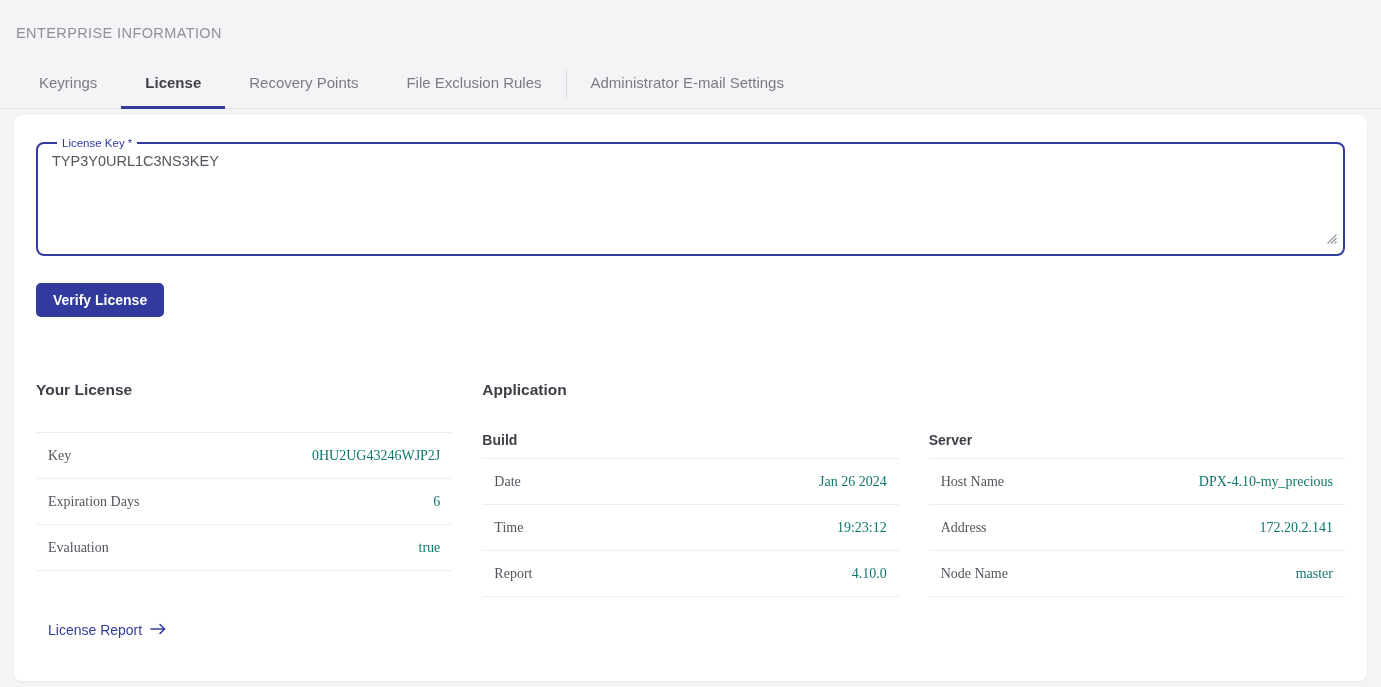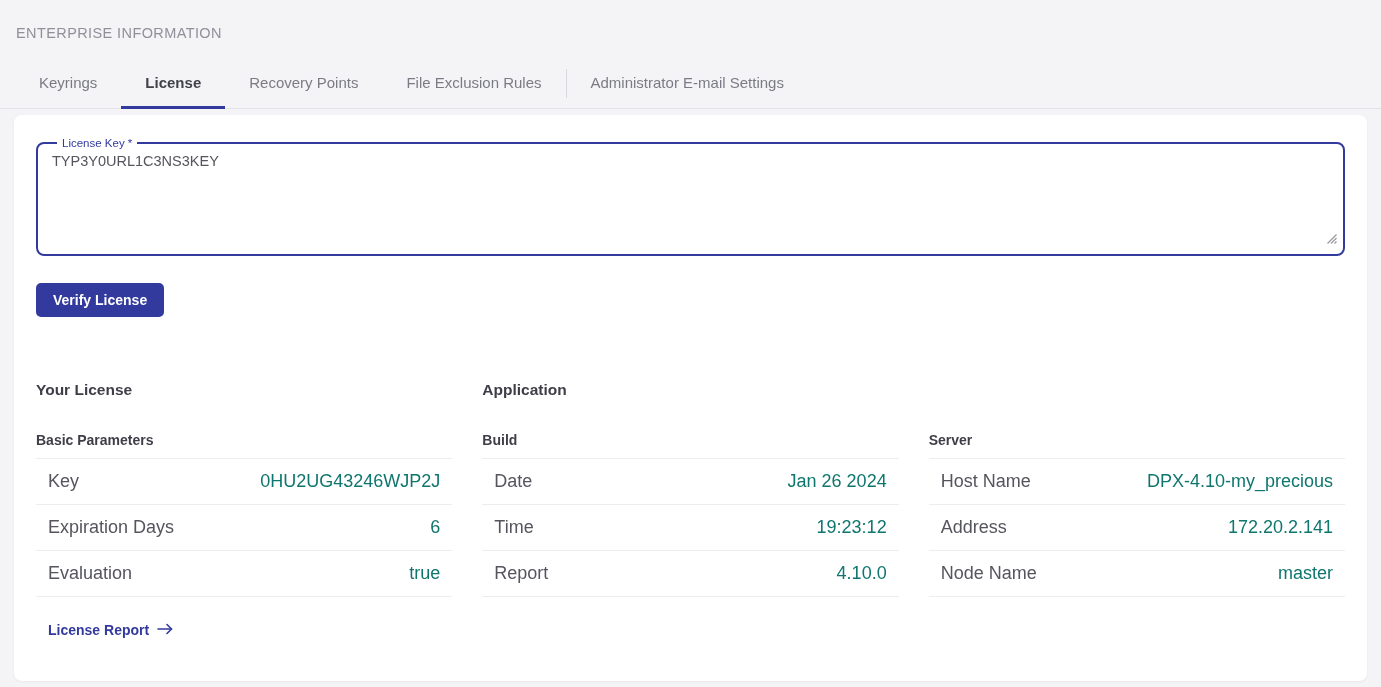--- a/index.html
+++ b/index.html
@@ -126,35 +126,36 @@
     margin-bottom: 10px;
   }
   .kv-table { border-top: 1px solid #ededf0; }
   .kv-row {
     display: flex;
     justify-content: space-between;
     align-items: center;
     height: 46px;
     padding: 0 12px;
     border-bottom: 1px solid #ededf0;
-    font-size: 18px;
+    font-size: 14px;
     color: #55555e;
+    font-family: Liberation Serif, serif;
   }
   .kv-label { color: #55555e; }
   .kv-value { color: #0f766e; text-align: right; }
   
   .report-link {
     grid-column: 1;
     margin-top: 25px;
     padding-left: 12px;
     display: flex;
     align-items: flex-end;
     gap: 8px;
     font-size: 14px;
-    font-weight: bold;
+    font-weight: normal;
     color: #333a9e;
     cursor: pointer;
     text-decoration: none;
     width: fit-content;
   }
 </style>
 </head>
 <body>
 
 <div class="page-title">ENTERPRISE INFORMATION</div>
@@ -185,21 +186,20 @@
   </fieldset>
 
   <button class="verify-btn">Verify License</button>
 
   <div class="details-grid">
 
     <h2 class="section-title">Your License</h2>
     <h2 class="section-title span2">Application</h2>
 
     <section>
-      <h3 class="group-title">Basic Parameters</h3>
       <div class="kv-table">
         <div class="kv-row">
           <span class="kv-label">Key</span>
           <span class="kv-value">0HU2UG43246WJP2J</span>
         </div>
         <div class="kv-row">
           <span class="kv-label">Expiration Days</span>
           <span class="kv-value">6</span>
         </div>
         <div class="kv-row">

